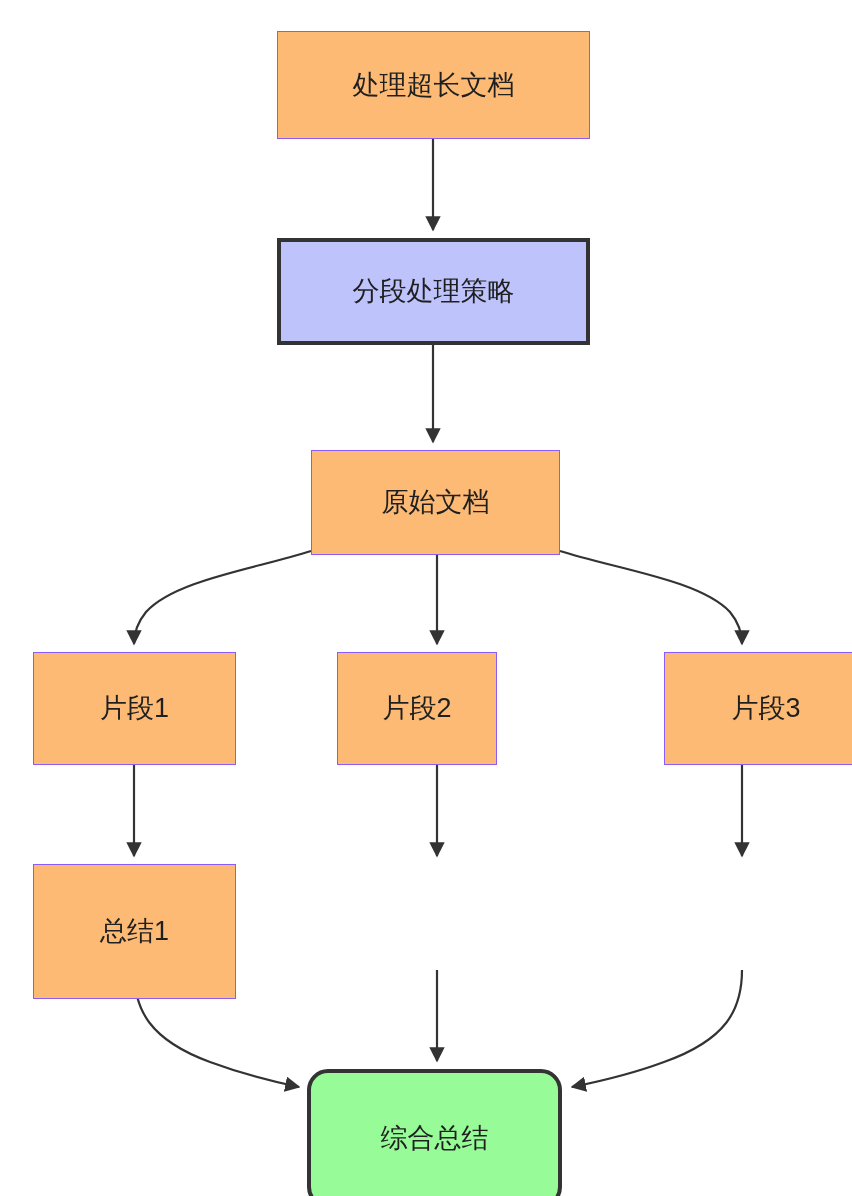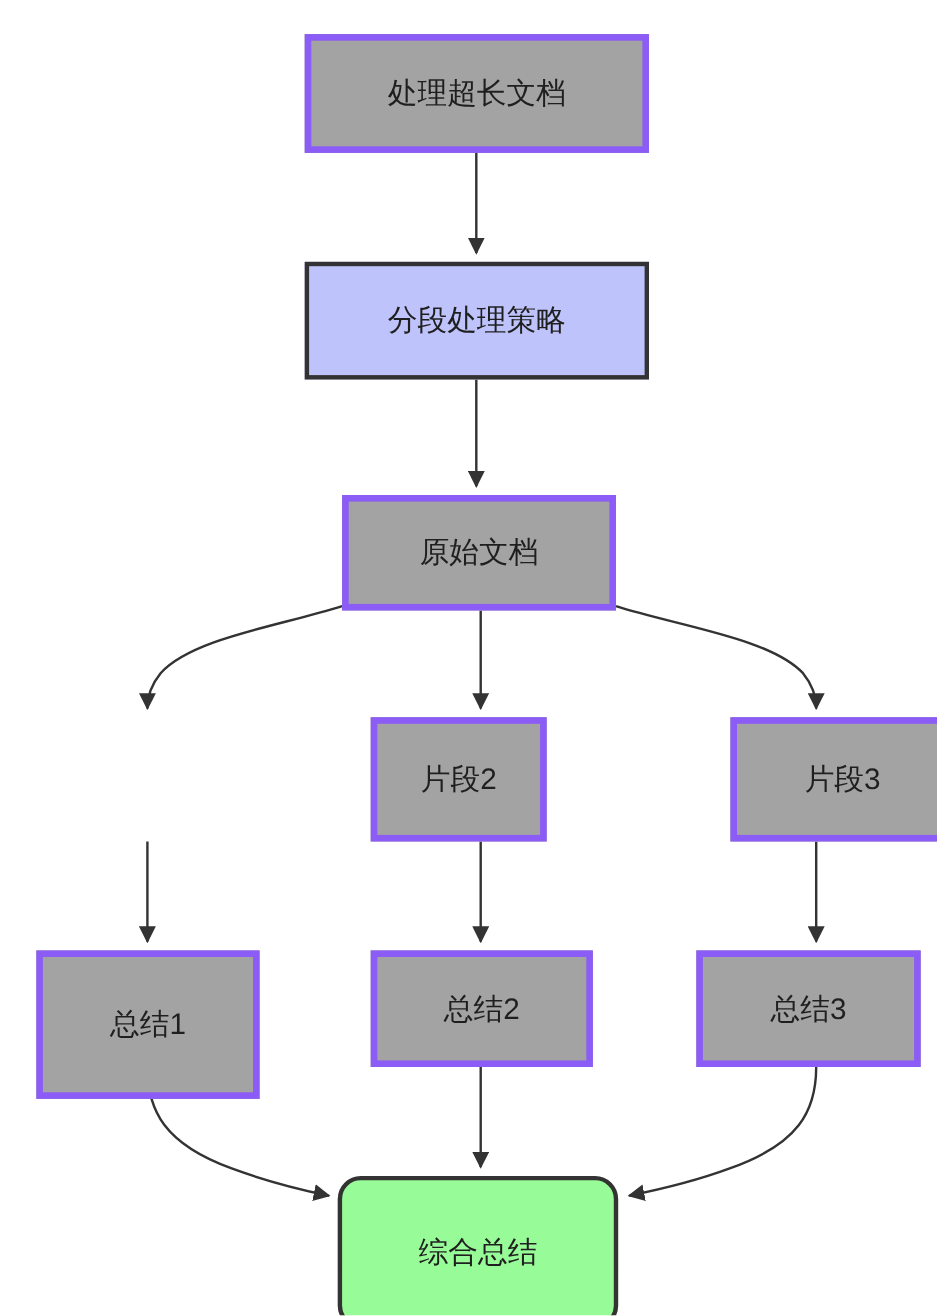--- a/index.html
+++ b/index.html
@@ -30,22 +30,22 @@
     box-sizing: border-box;
     display: flex;
     align-items: center;
     justify-content: center;
     text-align: center;
     color: #1f1f1f;
     line-height: 1.2;
     white-space: nowrap;
   }
   .node-default {
-    background: #a3a3a3;
-    border: 6px solid #8b5cf6;
+    background: #fdba74;
+    border: 1px solid #8b5cf6;
     font-size: 27px;
   }
   .node-strategy {
     background: #bfc3fc;
     border: 4px solid #333333;
     font-size: 27px;
   }
   .node-final {
     background: #97fb98;
     border: 4px solid #333333;
@@ -104,38 +104,35 @@
   </div>
 
   <div class="node node-strategy n-strat">
     <span>分段处理策略</span>
   </div>
 
   <div class="node node-default n-source">
     <span>原始文档</span>
   </div>
 
+  <div class="node node-default n-frag1">
+    <span>片段1</span>
+  </div>
 
   <div class="node node-default n-frag2">
     <span>片段2</span>
   </div>
 
   <div class="node node-default n-frag3">
     <span>片段3</span>
   </div>
 
   <div class="node node-default n-sum1">
     <span>总结1</span>
   </div>
 
-  <div class="node node-default n-sum2">
-    <span>总结2</span>
-  </div>
 
-  <div class="node node-default n-sum3">
-    <span>总结3</span>
-  </div>
 
   <div class="node node-final n-final">
     <span>综合总结</span>
   </div>
 
 </div>
 
 </body></html>

